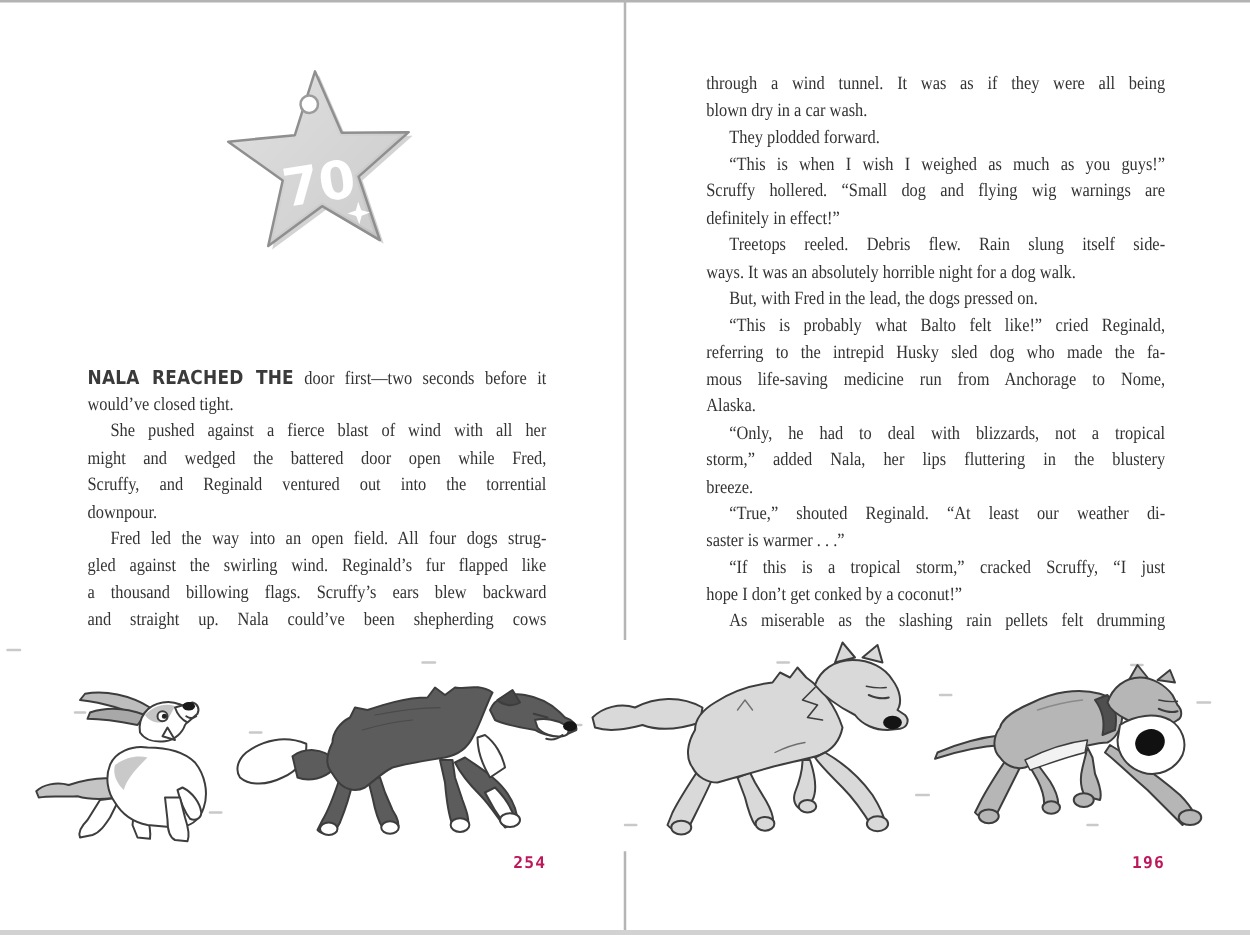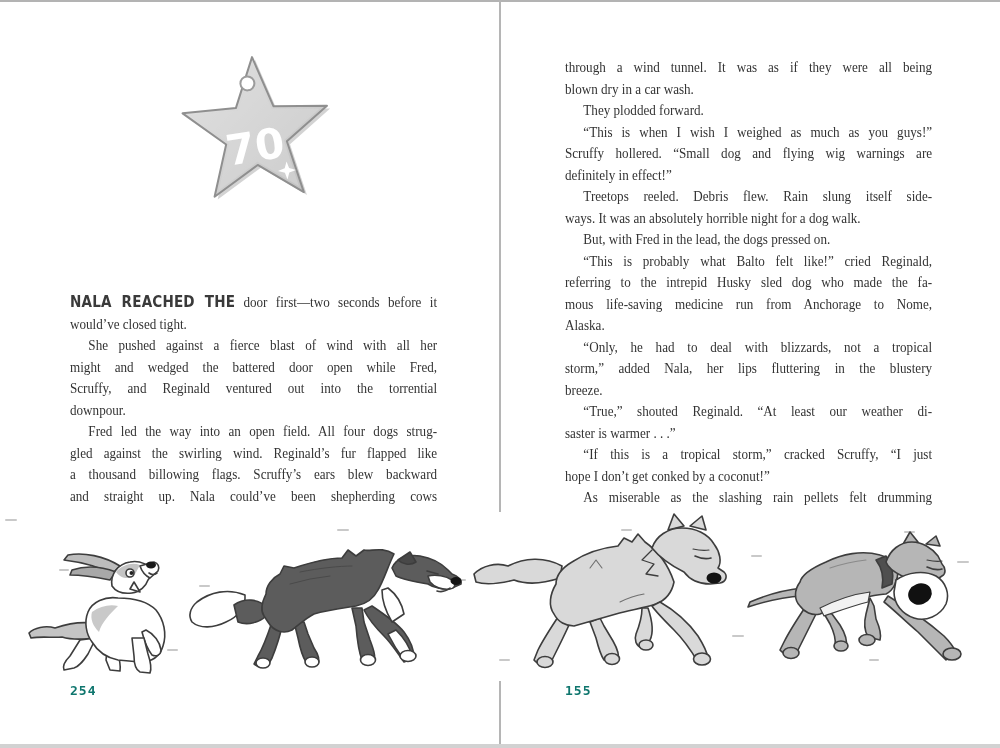--- a/index.html
+++ b/index.html
@@ -24,23 +24,23 @@
     font-size:15px;line-height:21.5px;height:21.5px;overflow:hidden;
     text-align:justify;
   }
   .line.just::after{content:"";display:inline-block;width:100%;height:0;}
   .line.indent{text-indent:21px;}
   .lead{
     font-family:"DejaVu Sans",sans-serif;font-weight:bold;font-size:15.5px;
     color:#3a3a3a;letter-spacing:.2px;
   }
   .pagenum{
-    position:absolute;top:683px;width:367px;text-align:left;
+    position:absolute;top:683px;width:367px;text-align:right;
     font-family:"DejaVu Sans Mono",monospace;font-weight:bold;
-    font-size:13px;color:#0f766e;letter-spacing:1px;
+    font-size:13px;color:#be185d;letter-spacing:1px;
   }
   #pagenum-left{left:70px;}
   #pagenum-right{left:565px;}
 
   #star-badge{position:absolute;left:178px;top:48px;}
   #dogs{position:absolute;left:0;top:510px;}
   svg text{user-select:none;}
 </style>
 </head>
 <body>
@@ -102,21 +102,21 @@
         <div class="line">Alaska.</div>
         <div class="line just indent">“Only, he had to deal with blizzards, not a tropical</div>
         <div class="line just">storm,” added Nala, her lips fluttering in the blustery</div>
         <div class="line">breeze.</div>
         <div class="line just indent">“True,” shouted Reginald. “At least our weather di-</div>
         <div class="line">saster is warmer . . .”</div>
         <div class="line just indent">“If this is a tropical storm,” cracked Scruffy, “I just</div>
         <div class="line">hope I don’t get conked by a coconut!”</div>
         <div class="line just indent">As miserable as the slashing rain pellets felt drumming</div>
       </div>
-    <div class="pagenum" id="pagenum-right">155</div>
+    <div class="pagenum" id="pagenum-right">196</div>
   </div>
 
   <svg id="dogs" width="1000" height="170" viewBox="0 0 1000 170" stroke-linejoin="round" stroke-linecap="round">
 
     <g stroke="#c9c9c9" stroke-width="2">
       <path d="M6,10 h10"></path>
         <path d="M200,76 h9"></path>
         <path d="M455,70 h10"></path>
       <path d="M583,112 h9"></path>
         <path d="M733,126 h10"></path>

